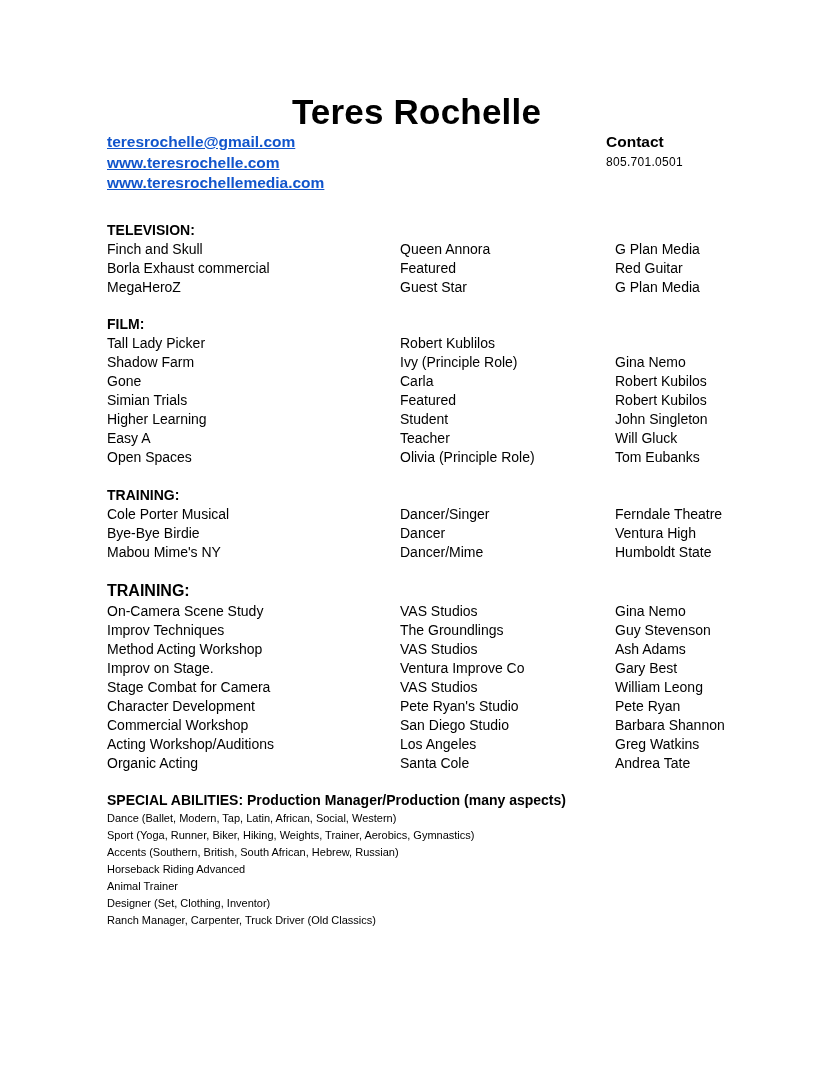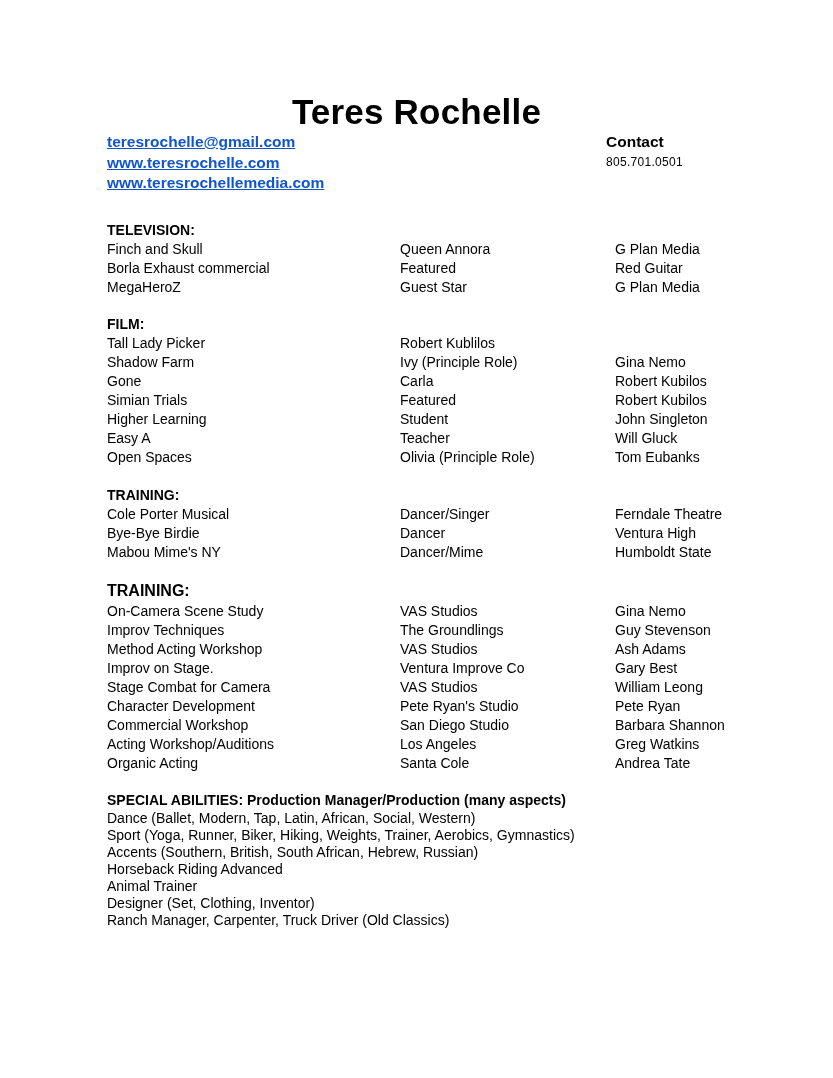--- a/index.html
+++ b/index.html
@@ -47,21 +47,21 @@
   .crow {
     display:grid;
     grid-template-columns:293px 215px auto;
     font-size:14px;
     line-height:19px;
   }
   .crow span { white-space:nowrap; }
 
   .special { margin-top:18px; }
   .special-heading { font-size:14px; font-weight:bold; line-height:19px; white-space:nowrap; }
-  .special-line { font-size:14px; line-height:17px; white-space:nowrap; }
+  .special-line { font-size:11px; line-height:17px; white-space:nowrap; }
 </style>
 </head>
 <body>
 
 <div class="page">
 
   <h1 class="page-title">Teres Rochelle</h1>
 
   <div class="header-row">
     <div class="links">

